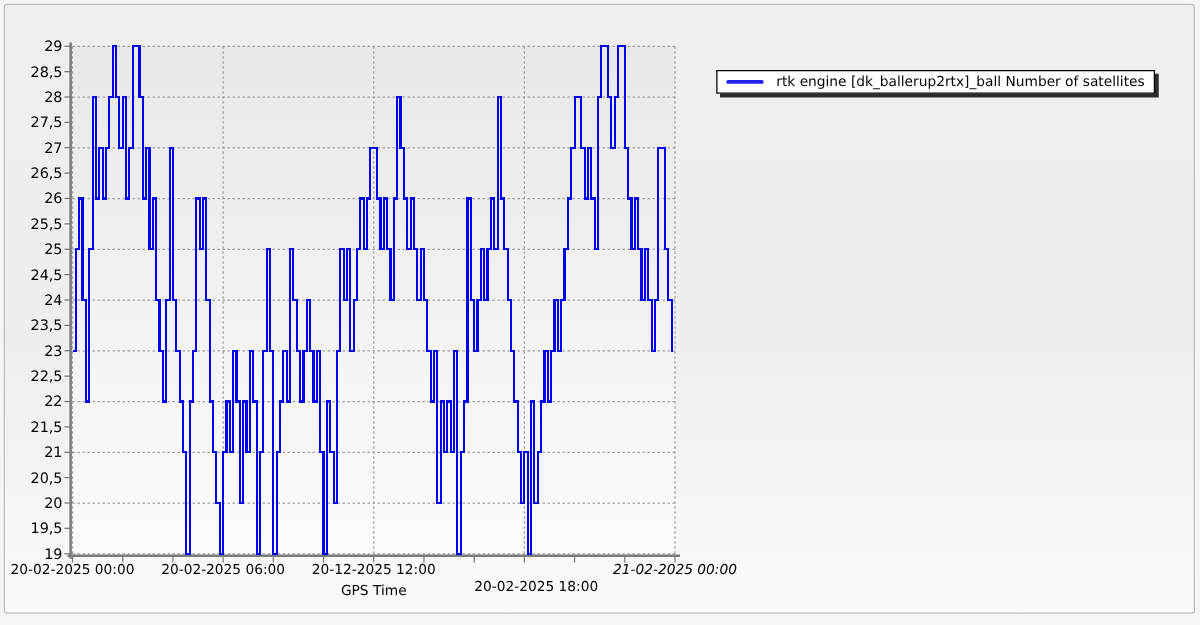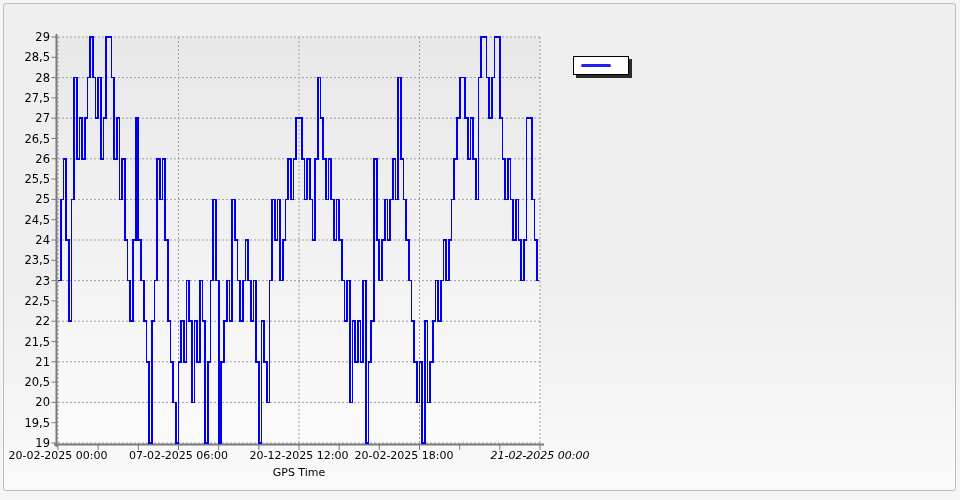--- a/index.html
+++ b/index.html
@@ -120,23 +120,24 @@
     <line x1="459.6666666666667" y1="445" x2="459.6666666666667" y2="450" stroke="#7a7a7a" stroke-width="1"></line>
     <line x1="499.8333333333333" y1="445" x2="499.8333333333333" y2="450" stroke="#7a7a7a" stroke-width="1"></line>
     <line x1="540" y1="445" x2="540" y2="450" stroke="#7a7a7a" stroke-width="1"></line>
     <line x1="56.5" y1="34" x2="56.5" y2="447" stroke="#7a7a7a" stroke-width="2"></line>
     <line x1="54" y1="444.5" x2="544" y2="444.5" stroke="#7a7a7a" stroke-width="2"></line>
     <path d="M58.00 280.60H60.68V199.40H63.36V158.80H66.03V240.00H68.71V321.20H71.39V199.40H74.07V77.60H76.74V158.80H79.42V118.20H82.10V158.80H84.78V118.20H87.46V77.60H90.13V37.00H92.81V77.60H95.49V118.20H98.17V77.60H100.84V158.80H103.52V118.20H106.20V37.00H108.88V37.00H111.56V77.60H114.23V158.80H116.91V118.20H119.59V199.40H122.27V158.80H124.94V240.00H127.62V280.60H130.30V321.20H132.98V240.00H135.66V118.20H138.33V240.00H141.01V280.60H143.69V321.20H146.37V361.80H149.04V443.00H151.72V321.20H154.40V280.60H157.08V158.80H159.76V199.40H162.43V158.80H165.11V240.00H167.79V321.20H170.47V361.80H173.14V402.40H175.82V443.00H178.50V361.80H181.18V321.20H183.86V361.80H186.53V280.60H189.21V321.20H191.89V402.40H194.57V321.20H197.24V361.80H199.92V280.60H202.60V321.20H205.28V443.00H207.96V361.80H210.63V280.60H213.31V199.40H215.99V280.60H218.67V443.00H221.34V361.80H224.02V321.20H226.70V280.60H229.38V321.20H232.06V199.40H234.73V240.00H237.41V280.60H240.09V321.20H242.77V280.60H245.44V240.00H248.12V280.60H250.80V321.20H253.48V280.60H256.16V361.80H258.83V443.00H261.51V321.20H264.19V361.80H266.87V402.40H269.54V280.60H272.22V199.40H274.90V240.00H277.58V199.40H280.26V280.60H282.93V240.00H285.61V199.40H288.29V158.80H290.97V199.40H293.64V158.80H296.32V118.20H299.00V118.20H301.68V158.80H304.36V199.40H307.03V158.80H309.71V199.40H312.39V240.00H315.07V158.80H317.74V77.60H320.42V118.20H323.10V158.80H325.78V199.40H328.46V158.80H331.13V199.40H333.81V240.00H336.49V199.40H339.17V240.00H341.84V280.60H344.52V321.20H347.20V280.60H349.88V402.40H352.56V321.20H355.23V361.80H357.91V321.20H360.59V361.80H363.27V280.60H365.94V443.00H368.62V361.80H371.30V321.20H373.98V158.80H376.66V240.00H379.33V280.60H382.01V240.00H384.69V199.40H387.37V240.00H390.04V199.40H392.72V158.80H395.40V199.40H398.08V77.60H400.76V158.80H403.43V199.40H406.11V240.00H408.79V280.60H411.47V321.20H414.14V361.80H416.82V402.40H419.50V361.80H422.18V443.00H424.86V321.20H427.53V402.40H430.21V361.80H432.89V321.20H435.57V280.60H438.24V321.20H440.92V280.60H443.60V240.00H446.28V280.60H448.96V240.00H451.63V199.40H454.31V158.80H456.99V118.20H459.67V77.60H462.34V77.60H465.02V118.20H467.70V158.80H470.38V118.20H473.06V158.80H475.73V199.40H478.41V77.60H481.09V37.00H483.77V37.00H486.44V77.60H489.12V118.20H491.80V77.60H494.48V37.00H497.16V37.00H499.83V118.20H502.51V158.80H505.19V199.40H507.87V158.80H510.54V199.40H513.22V240.00H515.90V199.40H518.58V240.00H521.26V280.60H523.93V240.00H526.61V118.20H529.29V118.20H531.97V199.40H534.64V240.00H537.32V280.60H538.72" fill="none" stroke="#0000ee" stroke-width="1.7" shape-rendering="crispEdges"></path>
   </svg>
 
 <div id="x-labels">
     <div class="x-tick-label" style="left: 58px;">20-02-2025 00:00</div>
-    <div class="x-tick-label" style="left: 178.5px;">07-02-2025 06:00</div>
+    <div class="x-tick-label" style="left: 178.5px;">20-02-2025 06:00</div>
     <div class="x-tick-label" style="left: 299px;">20-12-2025 12:00</div>
-    <div class="x-tick-label" style="left: 404px;">20-02-2025 18:00</div>
+    <div class="x-tick-label" style="left: 429px; margin-top: 14px;">20-02-2025 18:00</div>
     <div class="x-tick-label" style="left: 540px; font-style: italic;">21-02-2025 00:00</div>
   </div>
 
 <div class="x-axis-title" id="x-axis-title" style="left: 299px;">GPS Time</div>
 
 <div class="legend">
   <span class="legend-line" id="legend-swatch" style="background: rgb(34, 34, 240);"></span>
+  <span class="legend-text">rtk engine [dk_ballerup2rtx]_ball Number of satellites</span>
 </div>
 
 </body></html>

